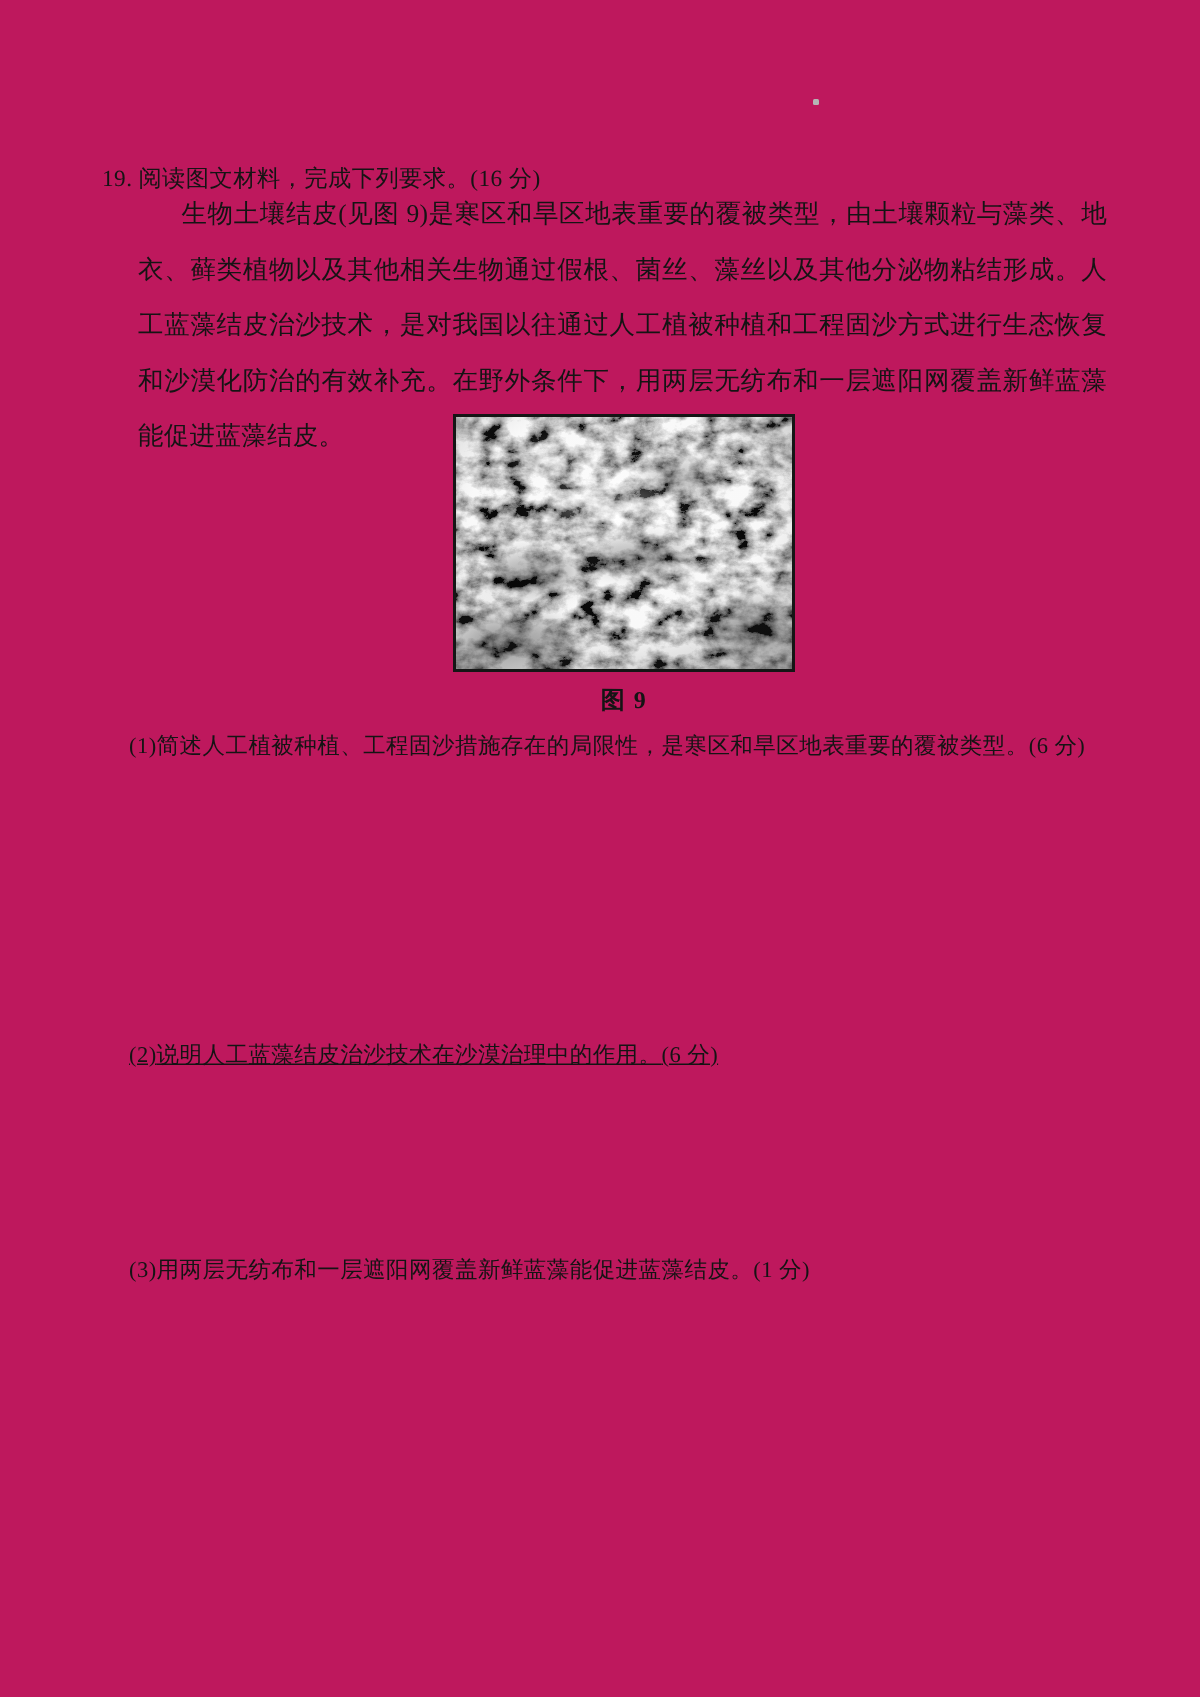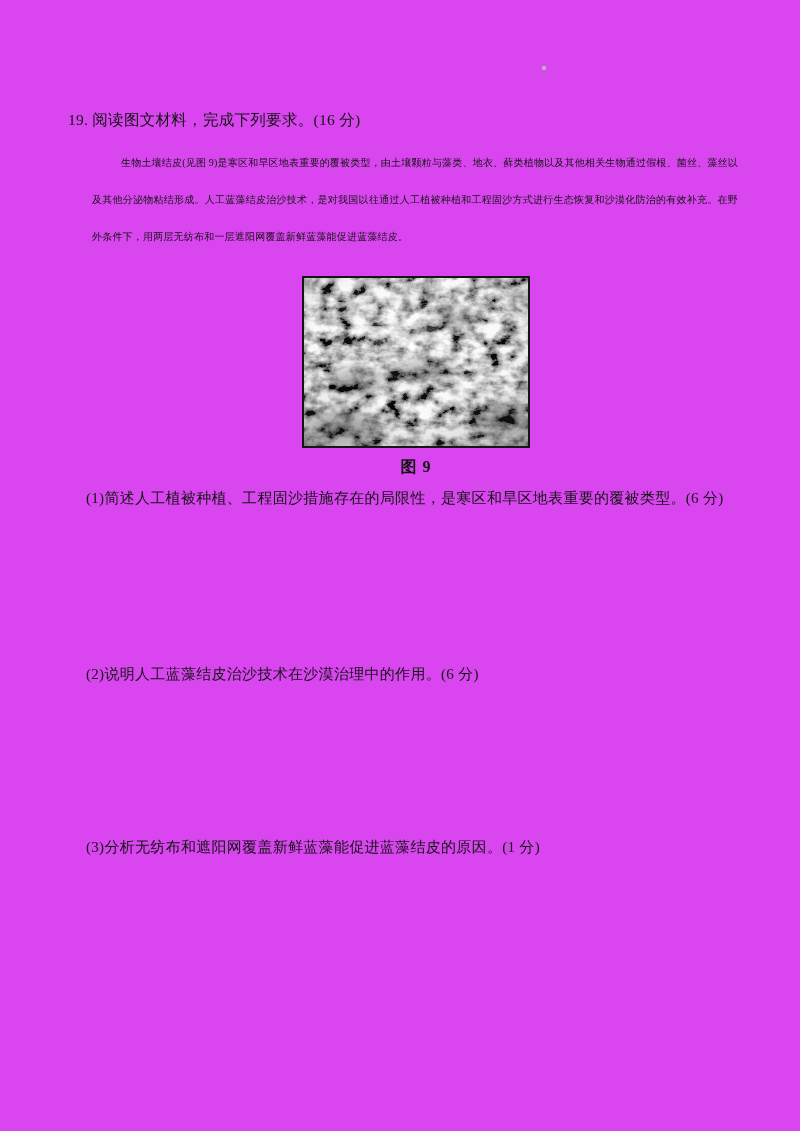--- a/index.html
+++ b/index.html
@@ -4,42 +4,42 @@
 <style>
   html, body { margin: 0; padding: 0; }
   body {
     width: 800px; height: 1131px;
     background: #ffffff;
     font-family: "Liberation Serif", "DejaVu Serif", serif;
   }
   .page {
     position: relative;
     width: 800px; height: 1131px;
-    background: #d946ef;
+    background: #be185d;
     color: #141414;
     overflow: hidden;
   }
 
   
   .q-header {
     position: absolute;
     left: 68px; top: 111px;
     font-size: 15.5px;
     line-height: 1.2;
     white-space: nowrap;
     letter-spacing: 0.3px;
   }
   .q-header .q-num { margin-right: 4px; }
 
   
   .material {
     position: absolute;
-    left: 92px; top: 144px;
+    left: 92px; top: 124px;
     width: 646px;
-    font-size: 10px;
+    font-size: 17px;
     line-height: 37px;
     text-align: justify;
     text-indent: 29px;
     letter-spacing: 0.2px;
   }
 
   
   .figure {
     position: absolute;
     left: 286px; top: 276px;
@@ -67,21 +67,21 @@
   
   .subq {
     position: absolute;
     left: 86px;
     font-size: 15px;
     line-height: 1.25;
     white-space: nowrap;
     letter-spacing: 0.3px;
   }
   .subq-1 { top: 489px; }
-  .subq-2 { top: 665px; }
+  .subq-2 { top: 695px; text-decoration: underline; }
   .subq-3 { top: 838px; }
 
   
   .artifact-dot {
     position: absolute;
     left: 542px; top: 66px;
     width: 4px; height: 4px;
     background: #b5b5b5;
     border-radius: 1px;
   }
@@ -141,16 +141,16 @@
 
   <div class="subq subq-1">
     <span>(1)</span><span>简述人工植被种植、工程固沙措施存在的局限性，是寒区和旱区地表重要的覆被类型。</span><span>(6 分)</span>
   </div>
 
   <div class="subq subq-2">
     <span>(2)</span><span>说明人工蓝藻结皮治沙技术在沙漠治理中的作用。</span><span>(6 分)</span>
   </div>
 
   <div class="subq subq-3">
-    <span>(3)</span><span>分析无纺布和遮阳网覆盖新鲜蓝藻能促进蓝藻结皮的原因。</span><span>(1 分)</span>
+    <span>(3)</span><span>用两层无纺布和一层遮阳网覆盖新鲜蓝藻能促进蓝藻结皮。</span><span>(1 分)</span>
   </div>
 
 </div>
 
 </body></html>

